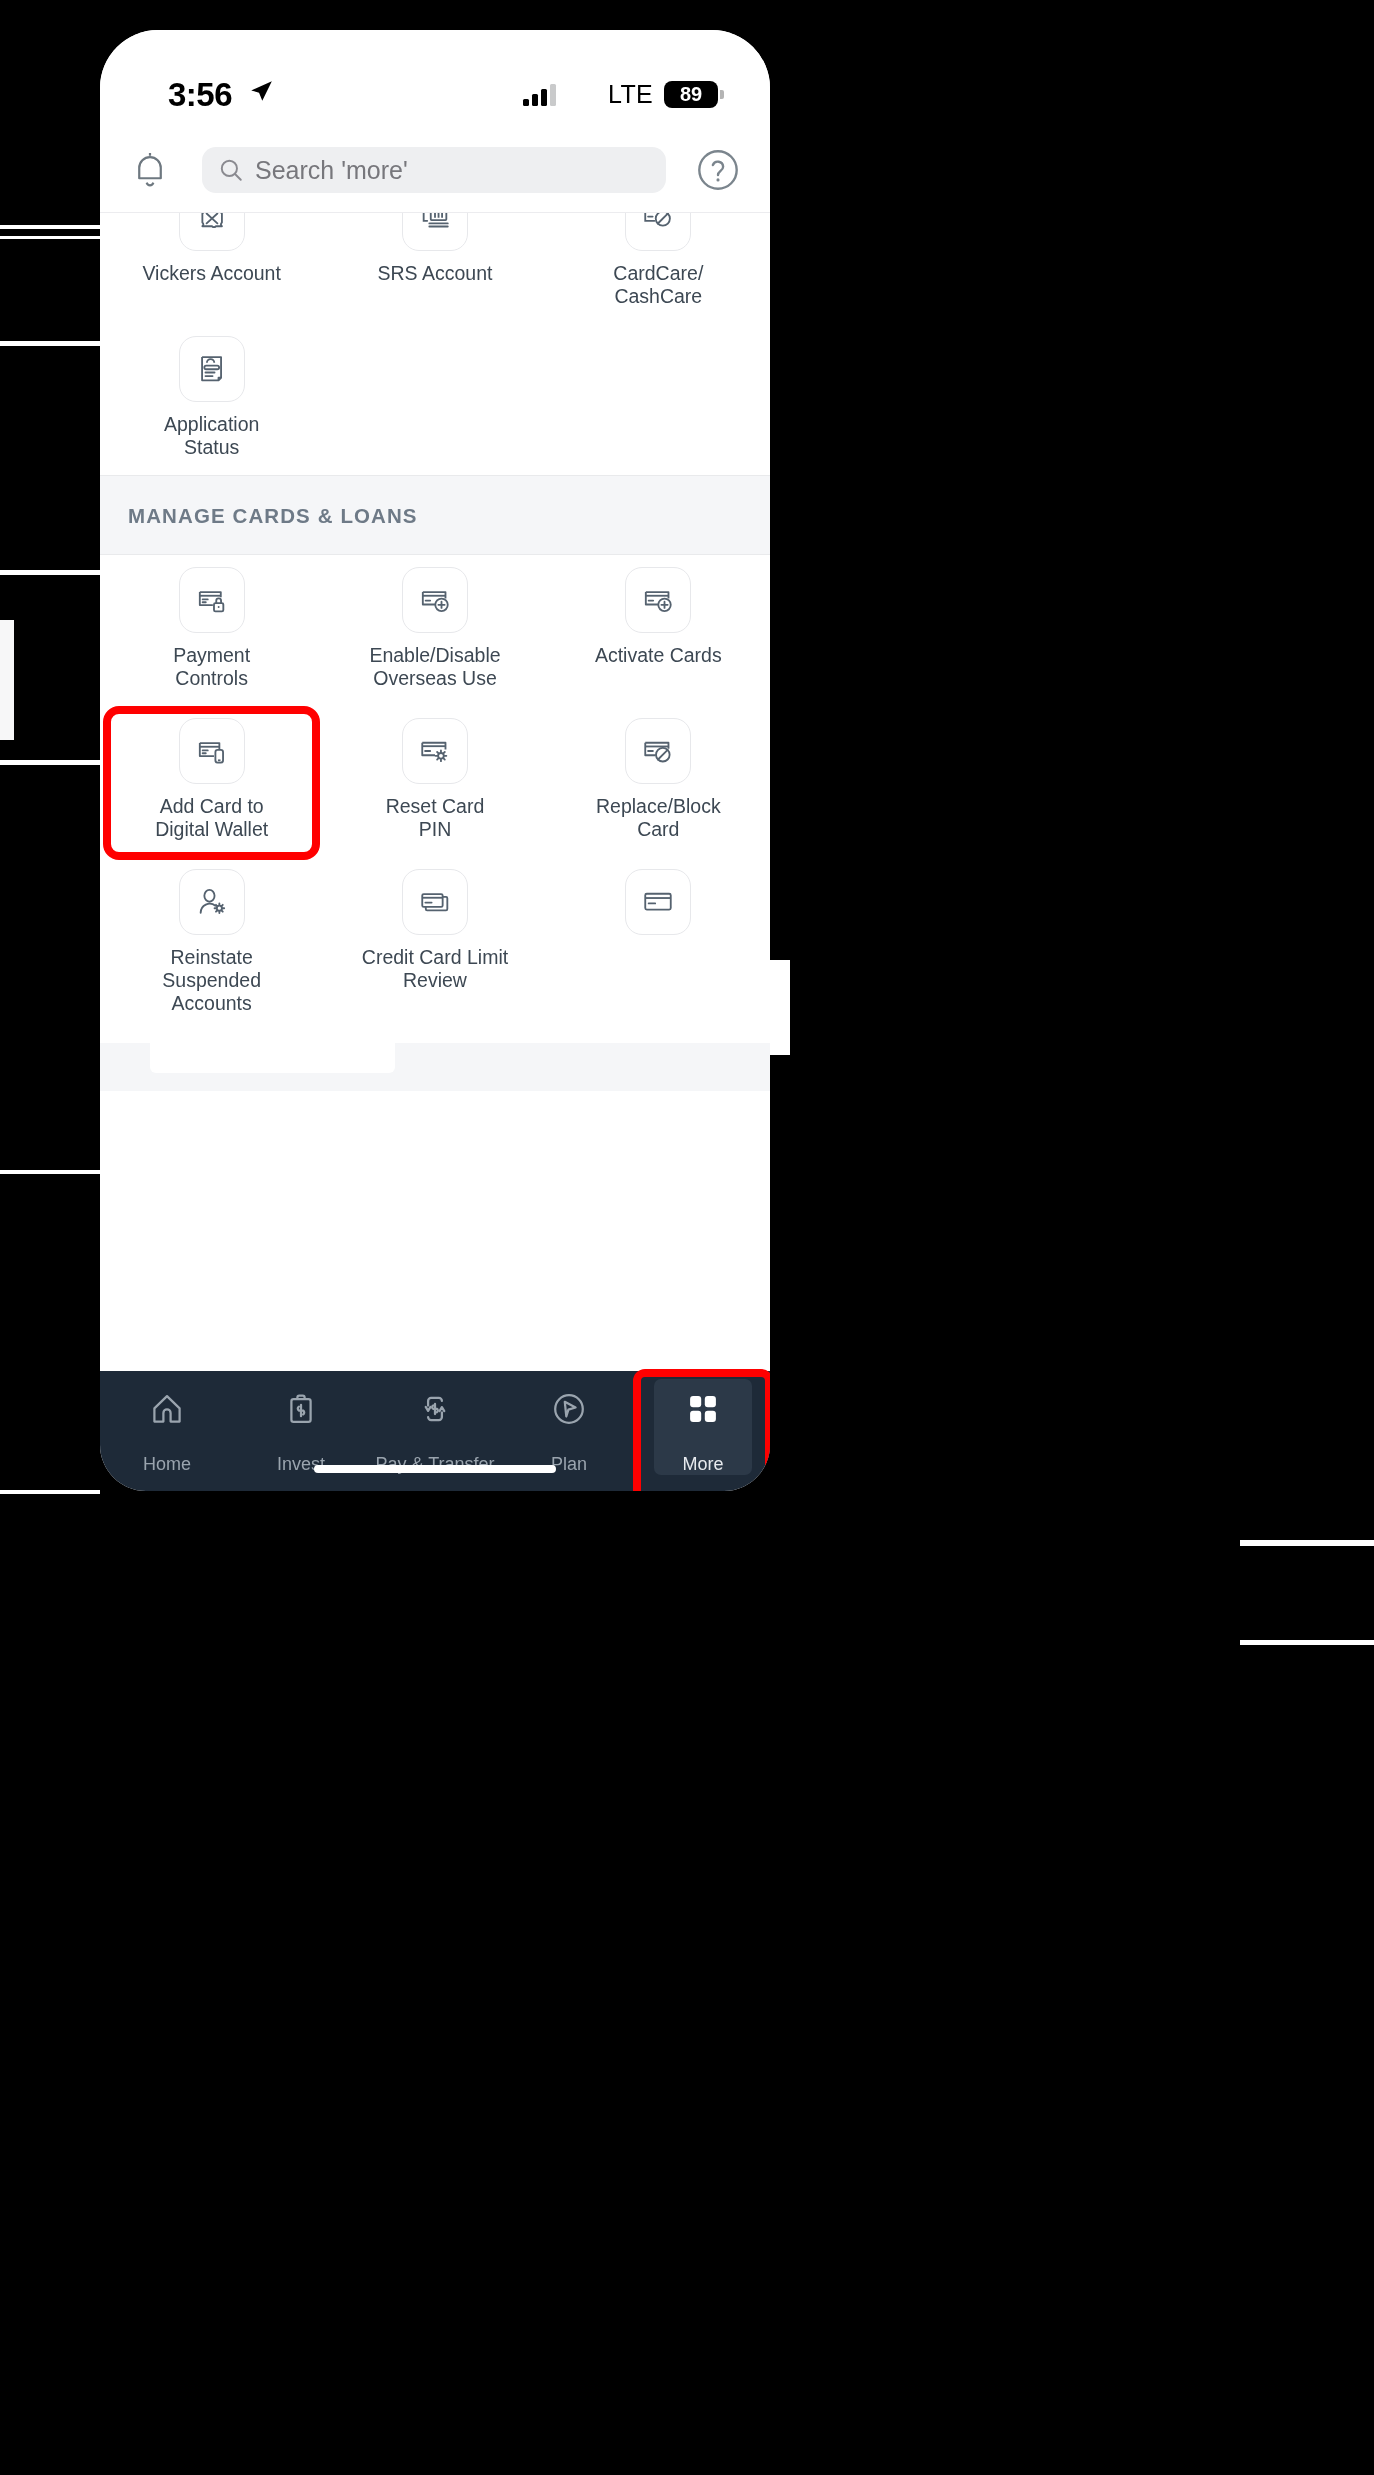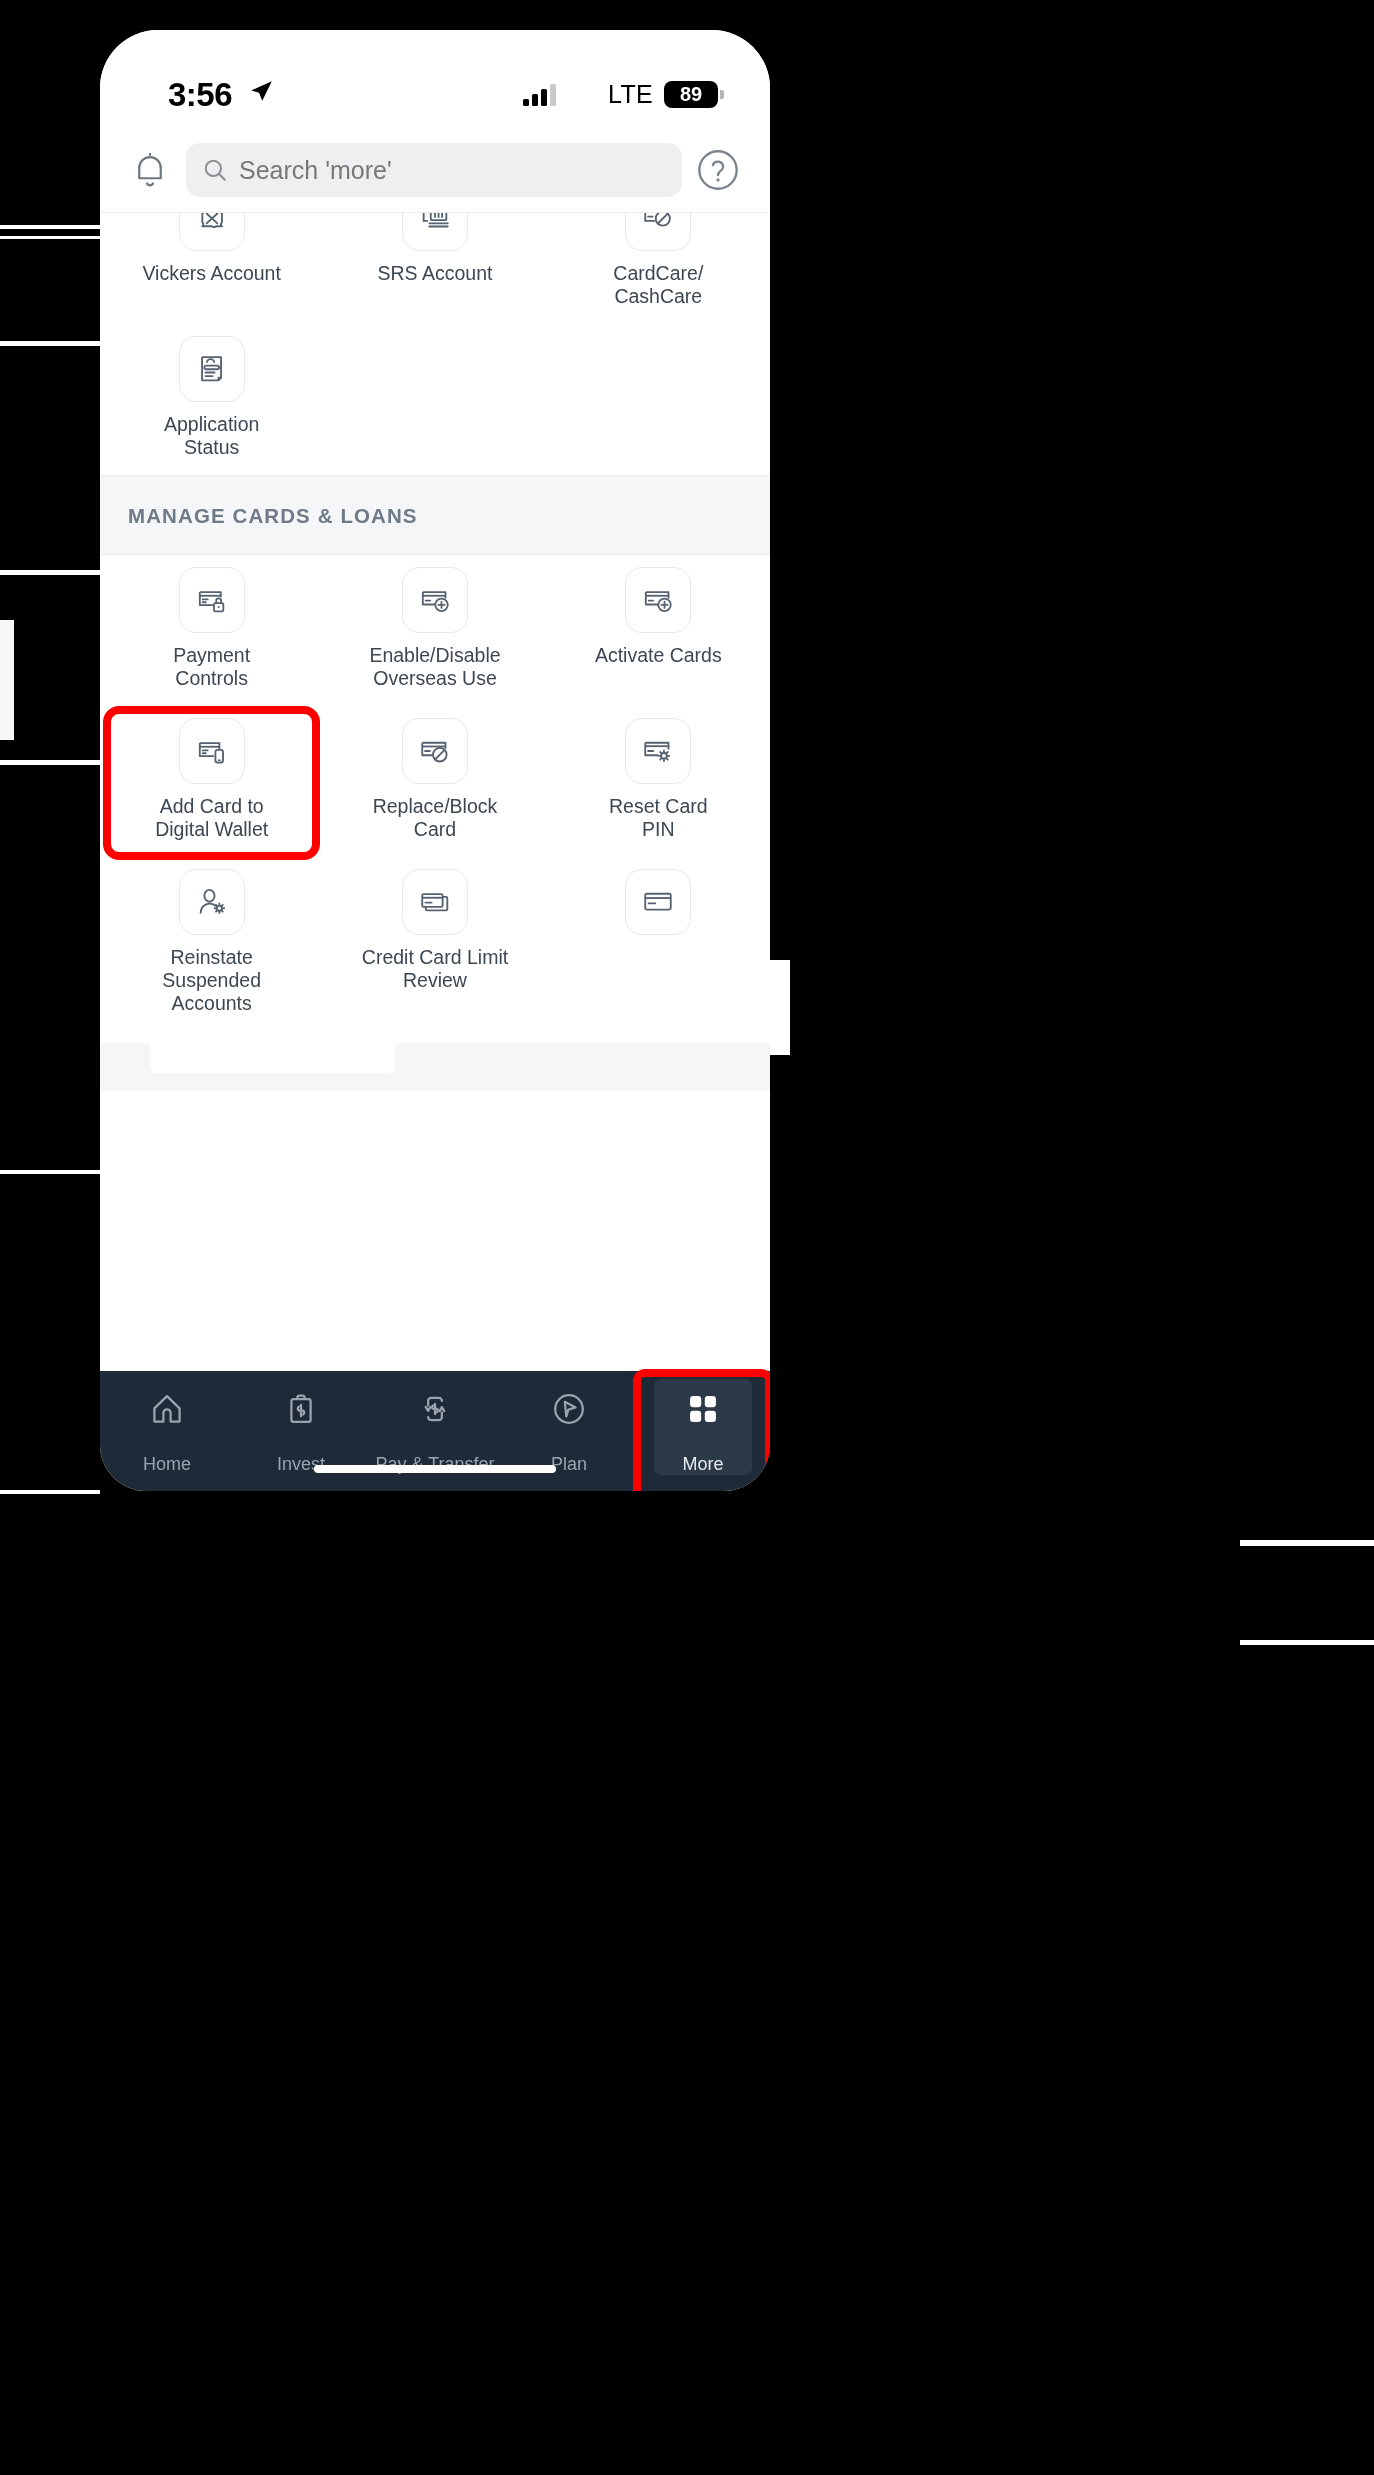--- a/index.html
+++ b/index.html
@@ -83,22 +83,22 @@
     width: 670px; height: 85px;
     background: #ffffff;
     display: flex;
     align-items: center;
     z-index: 20;
     border-bottom: 1px solid #ececef;
   }
   #bell-btn { width: 56px; margin-left: 22px; display: flex; justify-content: center; }
   #search-field {
     flex: 1;
-    height: 54px;
-    margin: 0 8px;
+    height: 46px;
+    margin: 0 24px;
     background: #eeeff1;
     border-radius: 14px;
     display: flex;
     align-items: center;
     padding: 0 16px;
     gap: 11px;
   }
   #search-placeholder {
     font-size: 25px;
     color: #77777c;
@@ -419,42 +419,42 @@
             <path d="M16.2 18.6 H18"></path>
           </svg>
         </div>
         <div class="tile-label">Add Card to
 Digital Wallet</div>
       </div>
 
       <div class="tile">
         <div class="tile-icon">
           <svg width="34" height="34" viewBox="0 0 24 24" fill="none" stroke="#55626f" stroke-width="1.3">
+            <path d="M3 6.2 H19.4 V11 M3 6.2 V15 H12" stroke-linejoin="round"></path>
+            <path d="M3 8.6 H19.4"></path>
+            <path d="M5 12 H8.6" stroke-linecap="round"></path>
+            <circle cx="16.2" cy="15.4" r="2"></circle>
+            <path d="M16.2 11.6 v1.2 M16.2 18 v1.2 M12.4 15.4 h1.2 M18.8 15.4 h1.2 M13.5 12.7 l0.85 0.85 M18.05 17.25 l0.85 0.85 M18.9 12.7 l-0.85 0.85 M14.35 17.25 l-0.85 0.85" stroke-linecap="round"></path>
+          </svg>
+        </div>
+        <div class="tile-label">Reset Card
+PIN</div>
+      </div>
+
+      <div class="tile">
+        <div class="tile-icon">
+          <svg width="34" height="34" viewBox="0 0 24 24" fill="none" stroke="#55626f" stroke-width="1.3">
             <path d="M3 6.2 H19.4 V10.4 M3 6.2 V15 H10.4" stroke-linejoin="round"></path>
             <path d="M3 8.8 H19.4"></path>
             <path d="M5 12 H8.4" stroke-linecap="round"></path>
             <circle cx="15.4" cy="14.6" r="4.8"></circle>
             <path d="M12 18 L18.8 11.2" stroke-linecap="round"></path>
           </svg>
         </div>
         <div class="tile-label">Replace/Block Card</div>
-      </div>
-
-      <div class="tile">
-        <div class="tile-icon">
-          <svg width="34" height="34" viewBox="0 0 24 24" fill="none" stroke="#55626f" stroke-width="1.3">
-            <path d="M3 6.2 H19.4 V11 M3 6.2 V15 H12" stroke-linejoin="round"></path>
-            <path d="M3 8.6 H19.4"></path>
-            <path d="M5 12 H8.6" stroke-linecap="round"></path>
-            <circle cx="16.2" cy="15.4" r="2"></circle>
-            <path d="M16.2 11.6 v1.2 M16.2 18 v1.2 M12.4 15.4 h1.2 M18.8 15.4 h1.2 M13.5 12.7 l0.85 0.85 M18.05 17.25 l0.85 0.85 M18.9 12.7 l-0.85 0.85 M14.35 17.25 l-0.85 0.85" stroke-linecap="round"></path>
-          </svg>
-        </div>
-        <div class="tile-label">Reset Card
-PIN</div>
       </div>
 
 
       <div class="tile">
         <div class="tile-icon">
           <svg width="34" height="34" viewBox="0 0 24 24" fill="none" stroke="#55626f" stroke-width="1.3">
             <ellipse cx="10.2" cy="7.6" rx="3.6" ry="4.2"></ellipse>
             <path d="M4 19.6 a6.4 6.4 0 0 1 10.4-5" stroke-linecap="round"></path>
             <circle cx="17.2" cy="16.4" r="1.8"></circle>
             <path d="M17.2 13 v1.2 M17.2 18.6 v1.2 M13.8 16.4 h1.2 M19.4 16.4 h1.2 M14.8 14 l0.85 0.85 M18.75 18 l0.85 0.85 M19.6 14 l-0.85 0.85 M15.65 18 l-0.85 0.85" stroke-linecap="round"></path>

